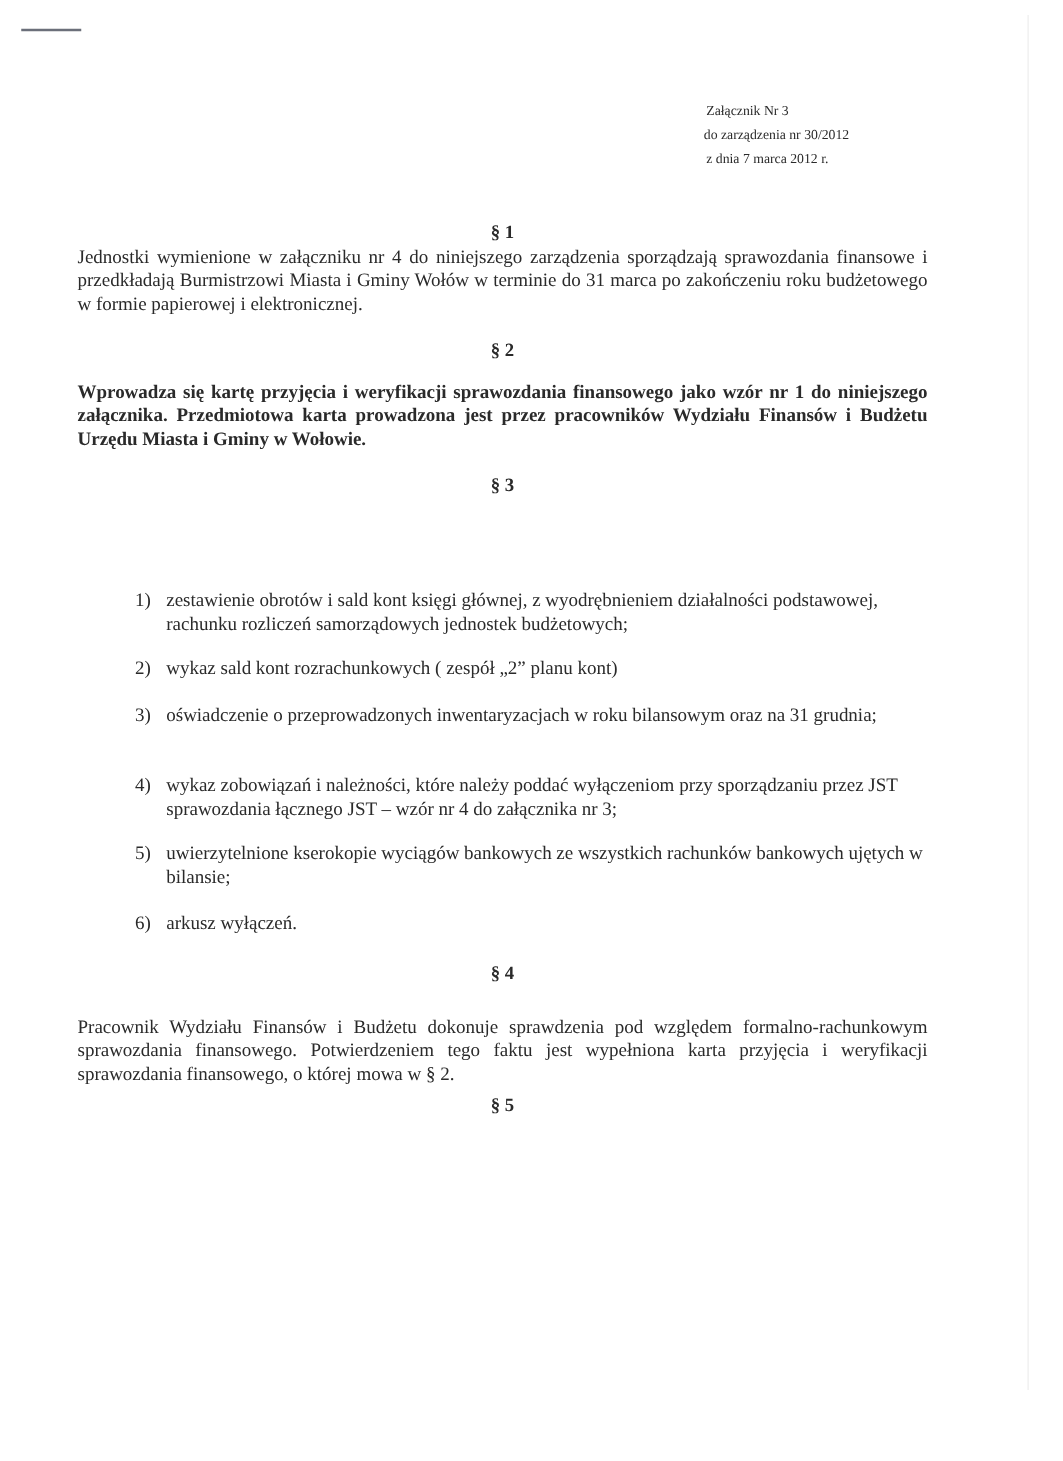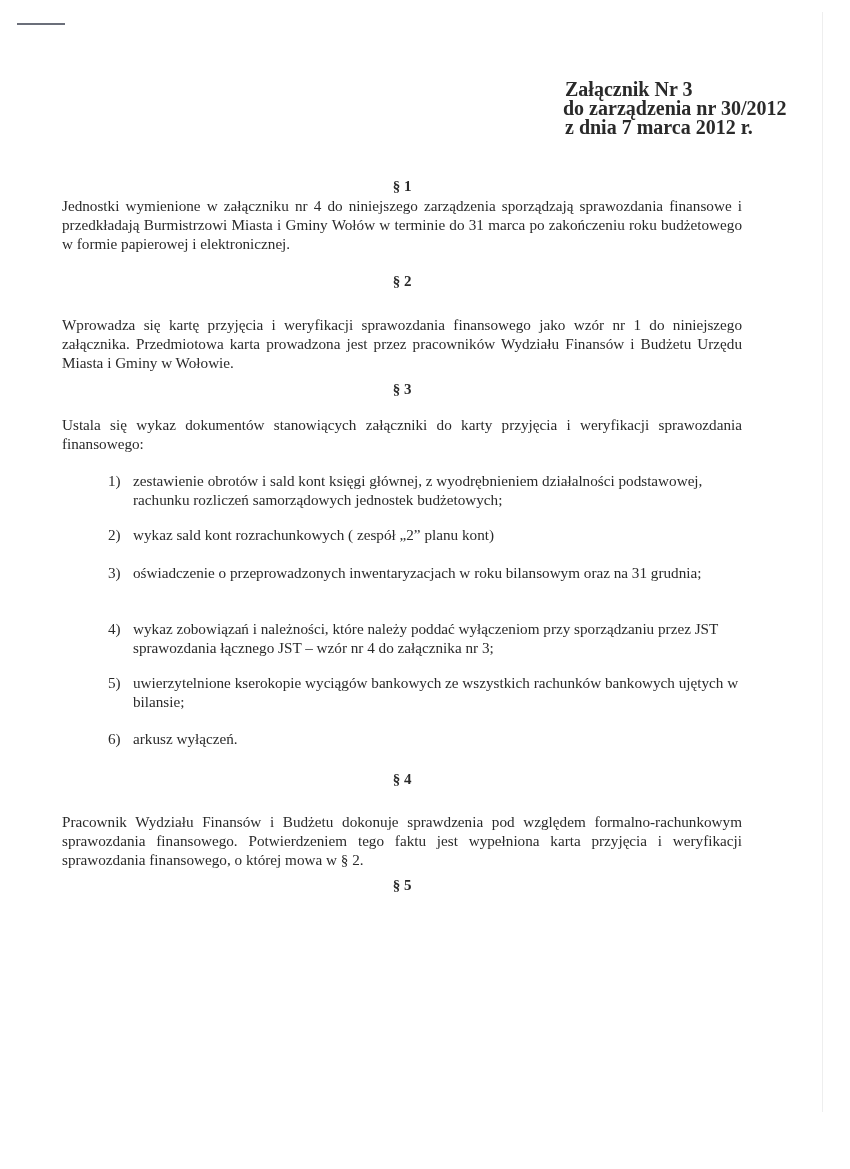--- a/index.html
+++ b/index.html
@@ -1,20 +1,20 @@
 <!DOCTYPE html>
 <html><head>
 <meta charset="utf-8">
 <style>
   html, body { margin:0; padding:0; background:#ffffff; }
   body { width:850px; height:1169px; position:relative; overflow:hidden;
          font-family:"Liberation Serif","DejaVu Serif",serif; color:#2a2a2a; font-size:15.2px; }
   .scan-line { position:absolute; left:17px; top:23px; width:48px; height:2px; background:#6b6f7a; }
   .edge-line { position:absolute; left:822px; top:12px; width:1px; height:1100px; background:#eeeeee; }
-  .attachment { position:absolute; left:565px; top:80px; line-height:19px; font-size:20px;font-weight:bold; }
+  .attachment { position:absolute; left:565px; top:80px; line-height:19px; font-size:11px; }
   .attachment div { white-space:nowrap; }
   .attachment .l2 { margin-left:-2px; }
   .section { position:absolute; left:62px; width:680px; }
   .sec-title { text-align:center; font-weight:bold; font-size:15px; margin:0; line-height:19px; }
   .para { text-align:justify; line-height:19px; margin:0; }
   .list { position:absolute; left:108px; width:635px; }
   .li { position:absolute; left:0; width:640px; line-height:18.5px; }
   .li .num { position:absolute; left:0; }
   .li .txt { display:block; padding-left:25px; }
 </style>
@@ -30,26 +30,25 @@
   <div> z dnia 7 marca 2012 r.</div>
 </div>
 
 <div class="section" style="top:177px;">
   <p class="sec-title">§ 1</p>
   <p class="para">Jednostki wymienione w załączniku nr 4 do niniejszego zarządzenia sporządzają sprawozdania finansowe i przedkładają Burmistrzowi  Miasta i Gminy Wołów w terminie do 31 marca po zakończeniu roku budżetowego w formie papierowej i elektronicznej.</p>
 </div>
 
 <div class="section" style="top:272px;">
   <p class="sec-title">§ 2</p>
-  <p class="para" style="margin-top:24px;">Wprowadza się kartę przyjęcia i weryfikacji sprawozdania finansowego  jako wzór nr 1 do niniejszego załącznika. Przedmiotowa karta prowadzona jest przez pracowników Wydziału Finansów i Budżetu Urzędu Miasta  i Gminy w Wołowie.</p>
+  <p class="para" style="margin-top:13px;font-weight:bold;">Wprowadza się kartę przyjęcia i weryfikacji sprawozdania finansowego  jako wzór nr 1 do niniejszego załącznika. Przedmiotowa karta prowadzona jest przez pracowników Wydziału Finansów i Budżetu Urzędu Miasta  i Gminy w Wołowie.</p>
 </div>
 
 <div class="section" style="top:380px;">
   <p class="sec-title">§ 3</p>
-  <p class="para" style="margin-top:16px;">Ustala się wykaz dokumentów stanowiących załączniki do karty przyjęcia i weryfikacji sprawozdania finansowego:</p>
 </div>
 
 <div class="list">
   <div class="li" style="top:472px;">
     <span class="num">1)</span>
     <span class="txt">zestawienie obrotów i sald kont księgi głównej, z wyodrębnieniem działalności podstawowej, rachunku rozliczeń samorządowych jednostek budżetowych;</span>
   </div>
   <div class="li" style="top:526px;">
     <span class="num">2)</span>
     <span class="txt">wykaz sald kont rozrachunkowych ( zespół „2” planu kont)</span>

